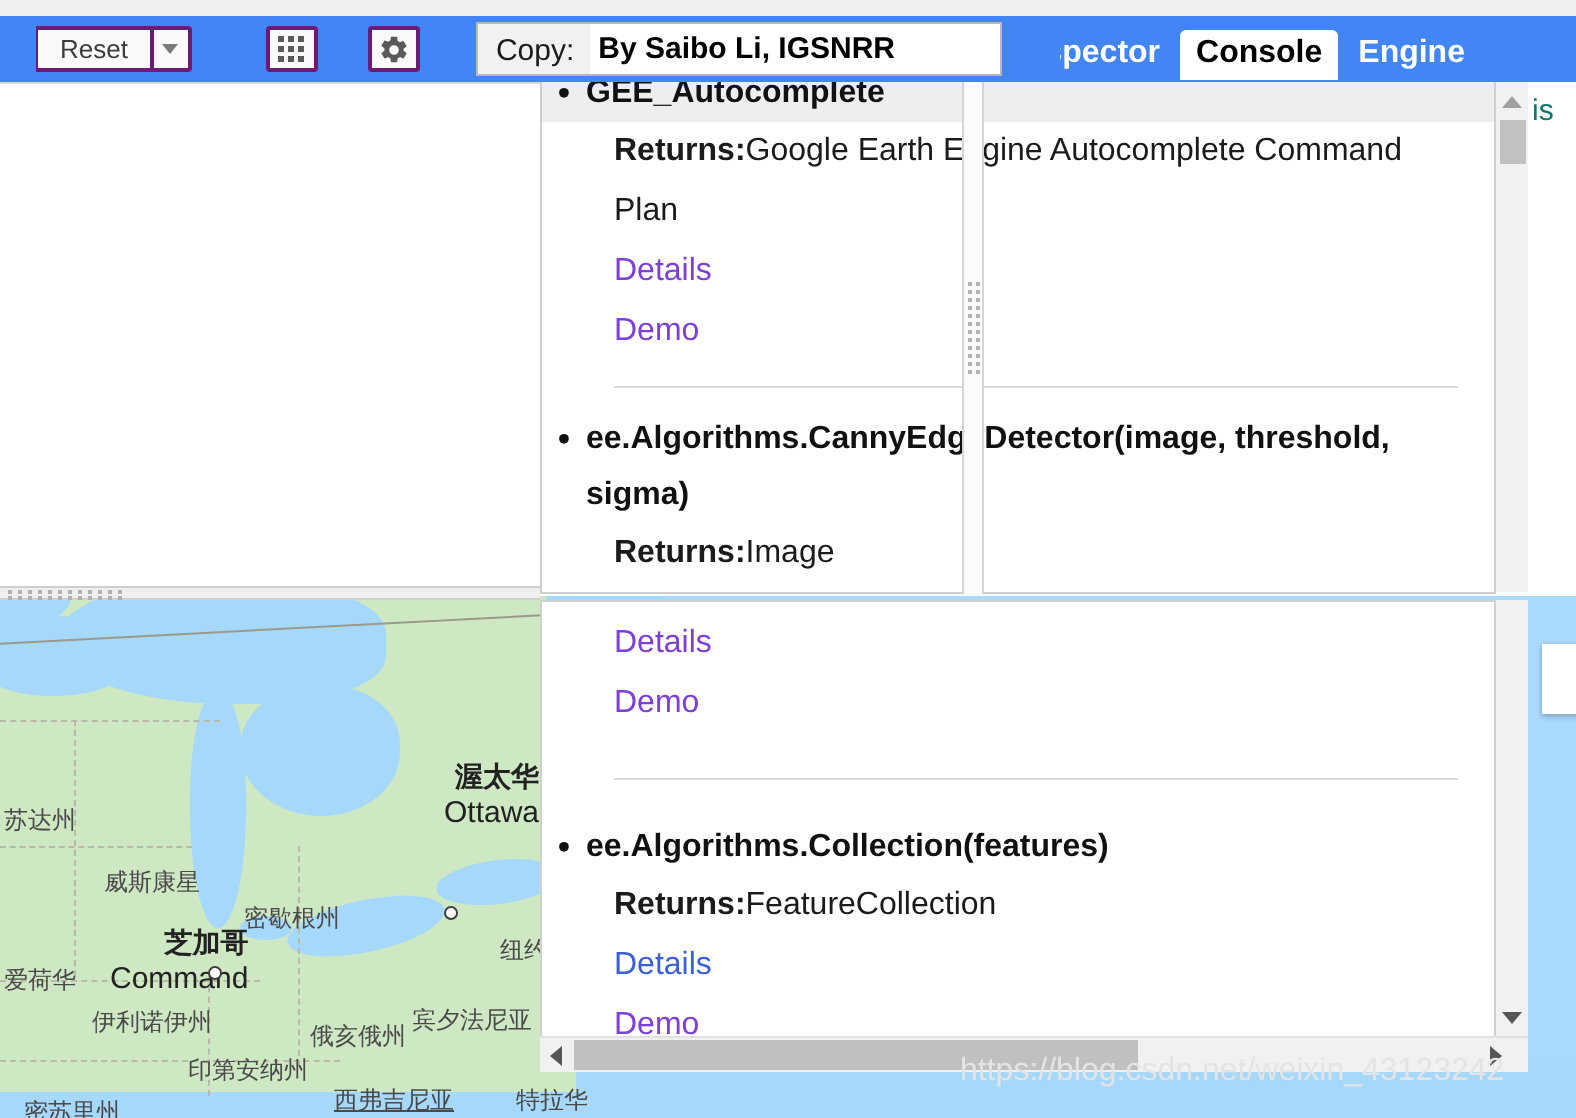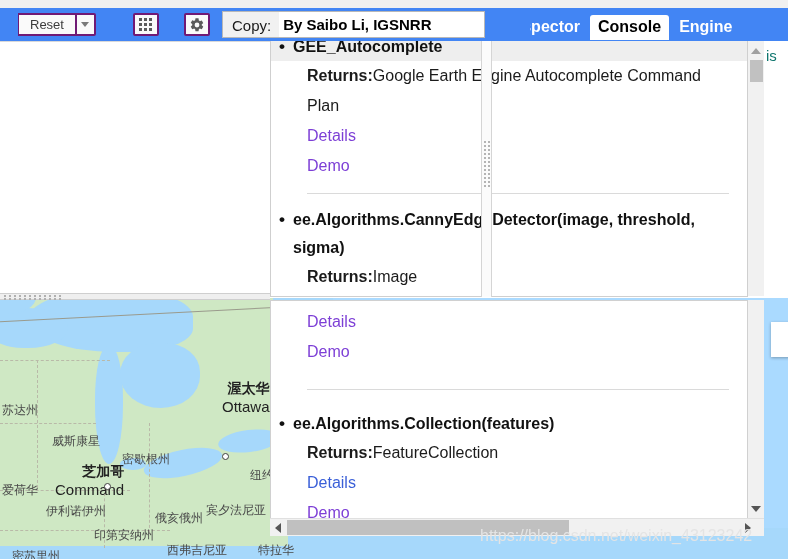--- a/index.html
+++ b/index.html
@@ -75,21 +75,21 @@
     width: 3px; height: 3px;
     background: #5a5a5a;
   }
   #settings-button {
     width: 26px;
     margin-left: 25px;
   }
   .gear-glyph { display: block; }
 
   #copy-label {
-    margin-left: 12px;
+    margin-left: 28px;
     background: #f1f1f1;
     border: 1px solid #b8b8b8;
     border-right: none;
     height: 27px;
     line-height: 27px;
     padding: 0 8px 0 9px;
     font-size: 15px;
     color: #1a1a1a;
     box-sizing: border-box;
   }
@@ -496,21 +496,21 @@
 
   <div class="map-label" style="left:2px; top:104px;">苏达州</div>
   <div class="map-label" style="left:52px; top:135px;">威斯康星</div>
   <div class="map-label" style="left:122px; top:153px;">密歇根州</div>
   <div class="map-label" style="left:2px; top:184px;">爱荷华</div>
   <div class="map-label" style="left:46px; top:205px;">伊利诺伊州</div>
   <div class="map-label" style="left:94px; top:229px;">印第安纳州</div>
   <div class="map-label" style="left:12px; top:250px;">密苏里州</div>
   <div class="map-label" style="left:155px; top:212px;">俄亥俄州</div>
   <div class="map-label" style="left:206px; top:204px;">宾夕法尼亚</div>
-  <div class="map-label" style="left:167px; top:244px;">西弗吉尼亚</div>
+  <div class="map-label" style="left:167px; top:244px;text-decoration:underline;">西弗吉尼亚</div>
   <div class="map-label" style="left:258px; top:244px;">特拉华</div>
   <div class="map-label" style="left:250px; top:169px;">纽约</div>
 
   <div class="map-label city" style="left:222px; top:82px;">
     <span class="cn">渥太华</span>
     <span class="en">Ottawa</span>
   </div>
   <div class="city-dot" style="left:222px; top:155px;"></div>
   <div class="map-label city" style="left:55px; top:165px;">
     <span class="cn">芝加哥</span>

